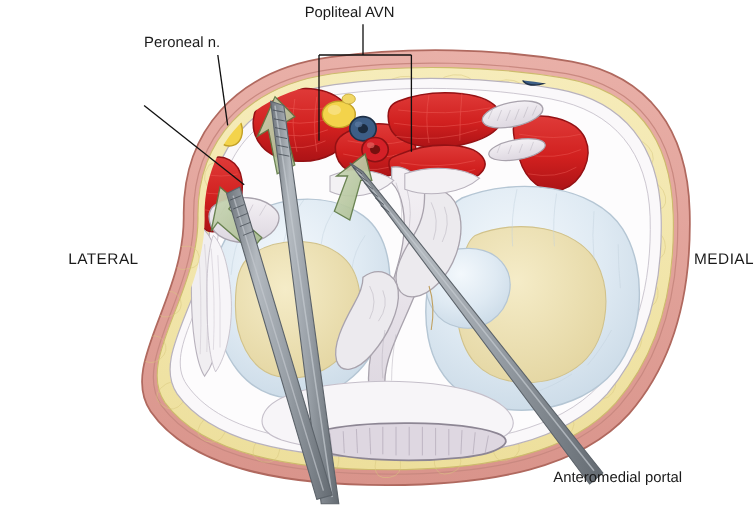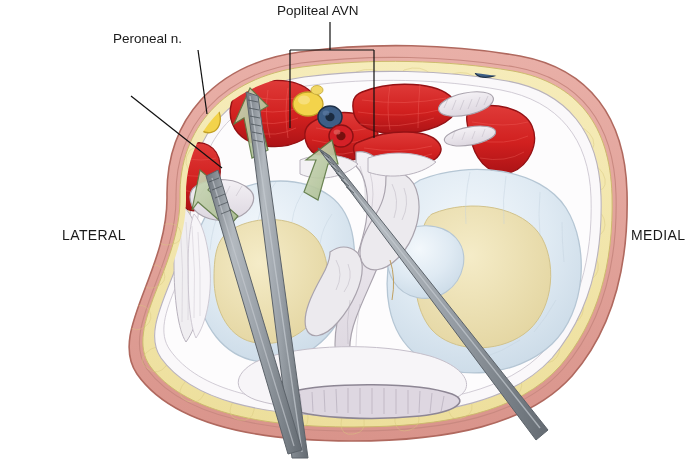--- a/index.html
+++ b/index.html
@@ -452,22 +452,23 @@
 
     <path d="M198,50 L207,114"></path>
 
     <path d="M131,96 L222,168"></path>
   </g>
 
 </svg>
 
 <div class="lbl" style="left:277px; top:4px;">Popliteal AVN</div>
 
-<div class="lbl" style="left:113px; top:32px;text-align:center;">Peroneal n.</div>
+<div class="lbl" style="left:131px; top:32px;text-align:center;">Peroneal n.</div>
 
 
 <div class="lbl lbl-bold" style="left:62px; top:228px;">LATERAL</div>
 
 <div class="lbl lbl-bold" style="left:631px; top:228px;">MEDIAL</div>
 
 
+<div class="lbl" style="left:503px; top:427px;">Anteromedial portal</div>
 
 </div>
 
 </body></html>

